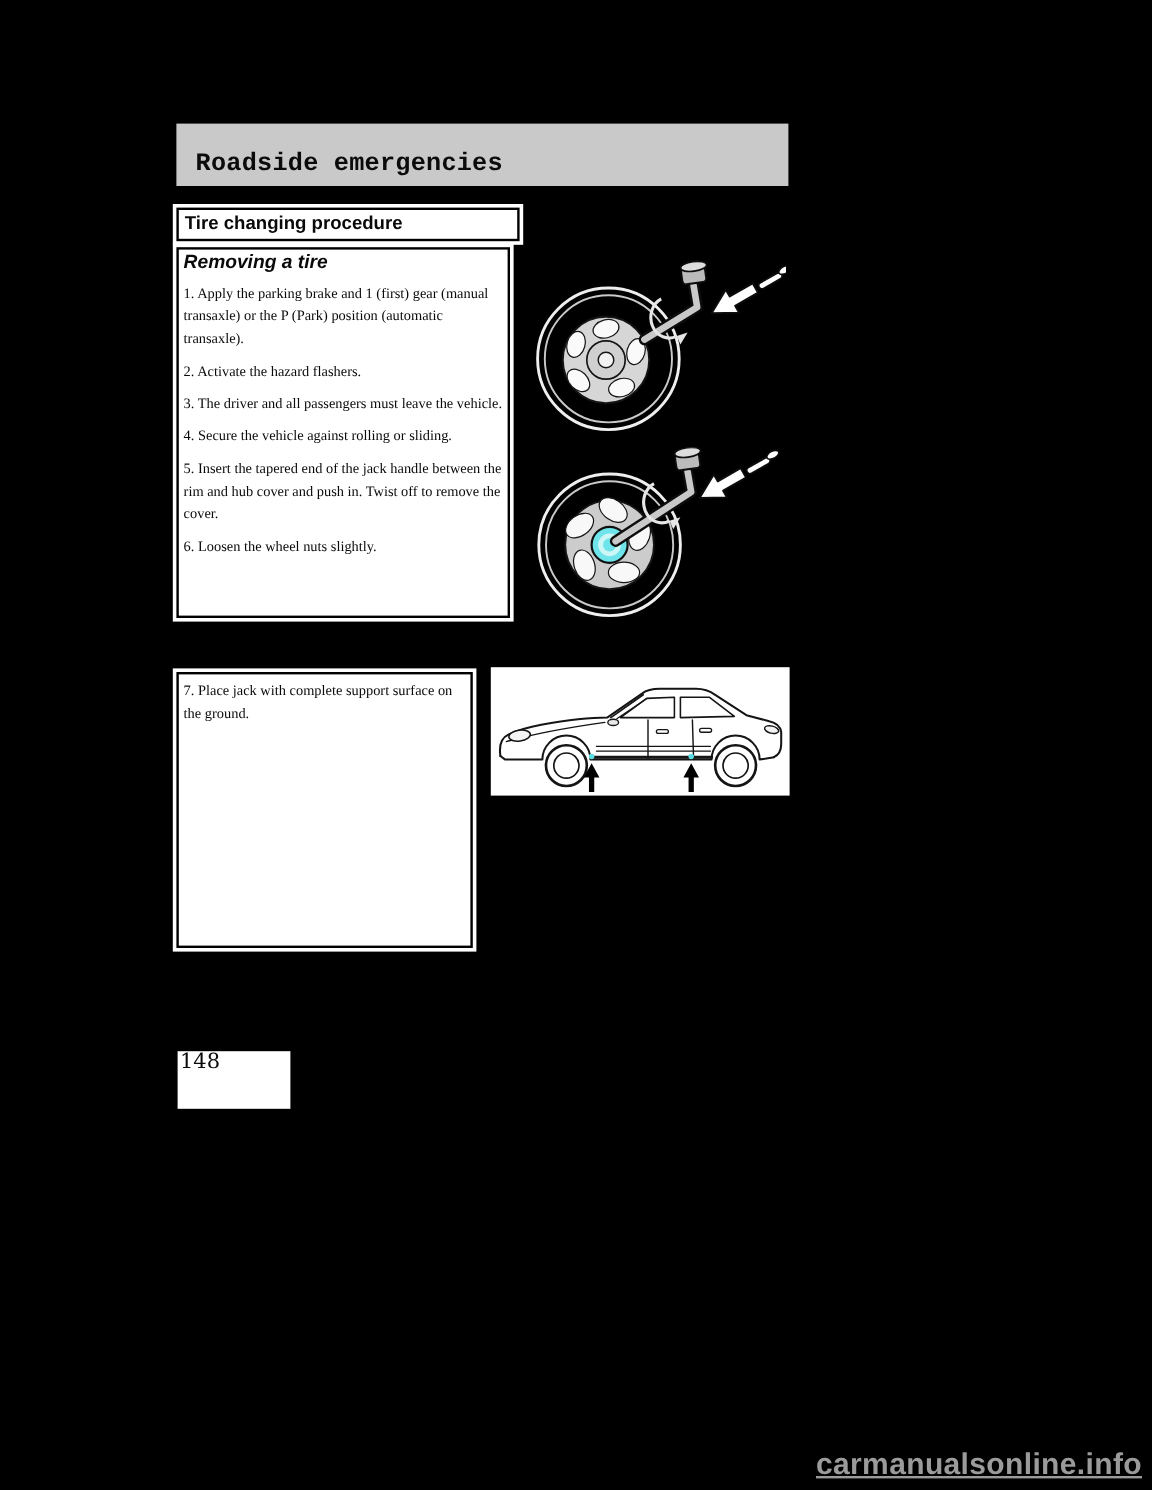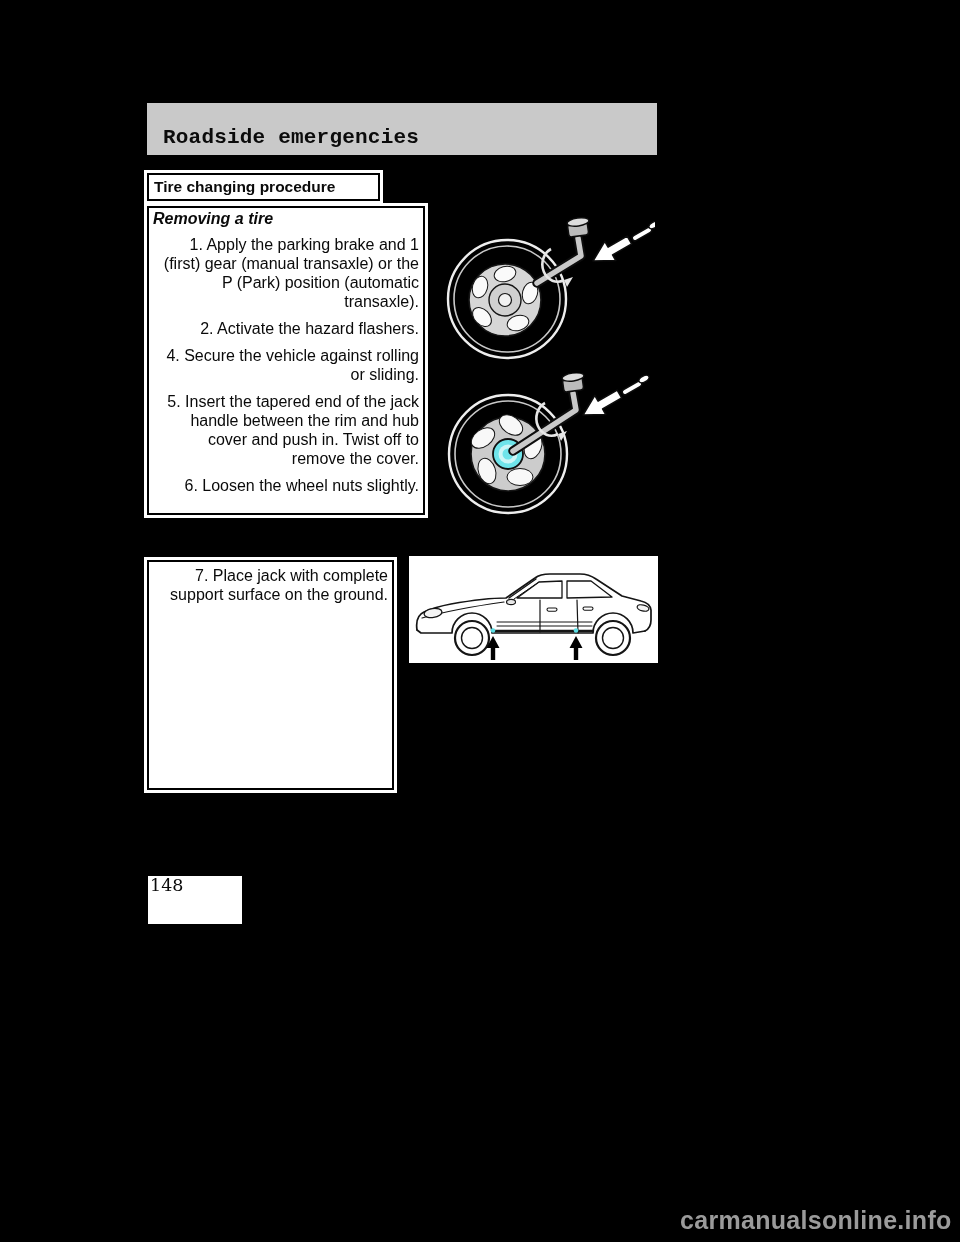--- a/index.html
+++ b/index.html
@@ -24,41 +24,40 @@
   }
 
   
   .whitebox{
     background:#ffffff;
     border:2px solid #000;
     box-shadow:0 0 0 3px #fff;
     color:#0a0a0a;
   }
   #proc-title-box{
-    left:147px;top:173px;width:233px;height:28px;
+    left:147px;top:173px;width:286px;height:28px;
     padding:3px 5px 0 5px;
     font-size:15.5px;font-weight:bold;
   }
   #steps-box-1{
     left:147px;top:206px;width:278px;height:309px;
     padding:2px 4px 0 4px;
   }
   #steps-box-2{
     left:147px;top:560px;width:247px;height:230px;
     padding:4px 4px 0 4px;
   }
   .subheading{
     font-size:16px;font-weight:bold;font-style:italic;
     margin:0 0 7px 0;
   }
   .step{
-    font-family:Liberation Sans, sans-serif;
-    font-size:16px;line-height:19px;
+    font-family:Liberation Serif, serif;
+    font-size:12px;line-height:19px;
     margin:0 0 8px 0;
-    text-align:right;
   }
 
   
   #figure-hubcap{left:435px;top:213px;width:220px;height:162px;}
   #figure-centercap{left:435px;top:373px;width:220px;height:162px;}
   #figure-car-box{
     left:409px;top:556px;width:249px;height:107px;
     background:#fff;
   }
 
@@ -68,38 +67,39 @@
     background:#fff;color:#0a0a0a;
     font-family:"DejaVu Serif",serif;
     font-size:17.5px;line-height:19px;
     padding:0 12px 0 2px;
   }
 
   
   #watermark{
     left:680px;top:1206px;width:270px;height:30px;
     color:#9b9b9b;font-size:25px;font-weight:bold;
-    letter-spacing:0.3px;white-space:nowrap;
+    letter-spacing:0.3px;white-space:nowrap;text-decoration:underline;
   }
 </style>
 </head>
 <body>
 
 <div class="abs" id="header-bar">
   <div class="title">Roadside emergencies</div>
 </div>
 
 <div class="abs whitebox" id="proc-title-box">
   <span>Tire changing procedure</span>
 </div>
 
 <div class="abs whitebox" id="steps-box-1">
   <p class="subheading">Removing a tire</p>
   <p class="step">1. Apply the parking brake and 1 (first) gear (manual transaxle) or the P (Park) position (automatic transaxle).</p>
   <p class="step">2. Activate the hazard flashers.</p>
+  <p class="step">3. The driver and all passengers must leave the vehicle.</p>
   <p class="step">4. Secure the vehicle against rolling or sliding.</p>
   <p class="step">5. Insert the tapered end of the jack handle between the rim and hub cover and push in. Twist off to remove the cover.</p>
   <p class="step">6. Loosen the wheel nuts slightly.</p>
 </div>
 
 <div class="abs whitebox" id="steps-box-2">
   <p class="step">7. Place jack with complete support surface on the ground.</p>
 </div>
 
 <svg class="abs" id="figure-hubcap" viewBox="0 0 220 162">

